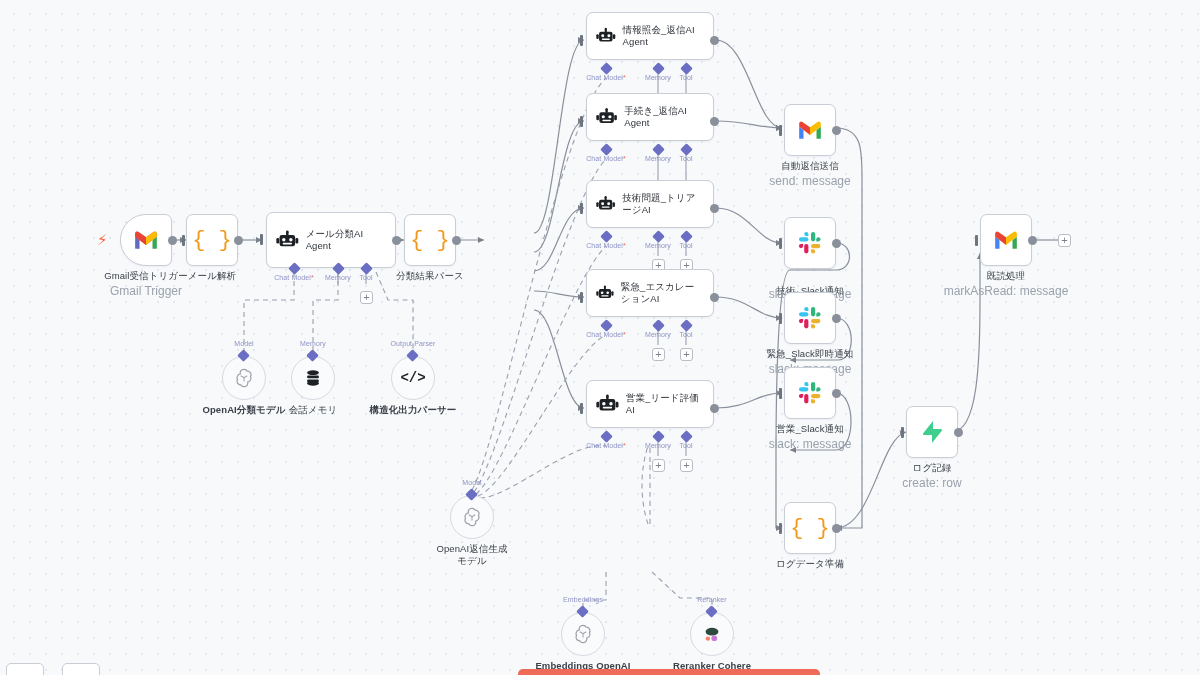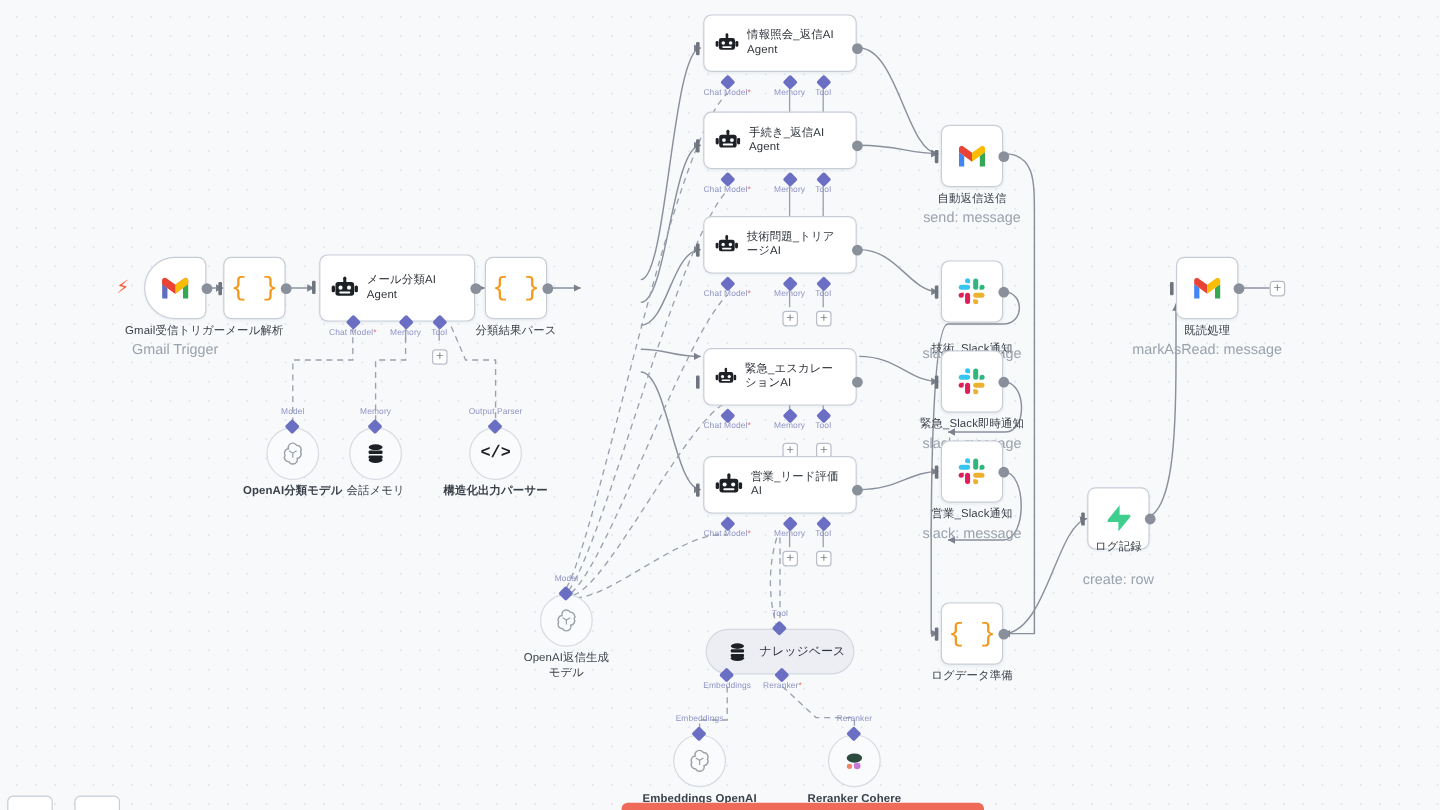--- a/index.html
+++ b/index.html
@@ -321,21 +321,21 @@
     <div class="ptlabel" style="left:20px;top:62px;">
       <span>Chat Model</span><span class="req">*</span></div>
     <div class="diamond" style="left:68px;top:52px;"></div>
     <div class="ptlabel" style="left:72px;top:62px;">Memory</div>
     <div class="diamond" style="left:96px;top:52px;"></div>
     <div class="ptlabel" style="left:100px;top:62px;">Tool</div>
     <div class="plusbtn" style="left:66px;top:79px;">+</div>
     <div class="plusbtn" style="left:94px;top:79px;">+</div>
   </div>
 
-  <div class="node" style="left:586px;top:269px;margin-top:21px;">
+  <div class="node" style="left:586px;top:269px;">
     <div class="inbar" style="left:-6px;top:23px;"></div>
     <div class="agent">
       <svg class="icn" width="24" height="20" viewBox="0 0 32 26">
         <rect x="5" y="6" width="22" height="16" rx="3.2" fill="#1d2025"></rect>
         <rect x="14.2" y="1" width="3.6" height="5.5" rx="1.4" fill="#1d2025"></rect>
         <circle cx="16" cy="1.4" r="1.8" fill="#1d2025"></circle>
         <rect x="0.5" y="10" width="4" height="8" rx="1.8" fill="#1d2025"></rect>
         <rect x="27.5" y="10" width="4" height="8" rx="1.8" fill="#1d2025"></rect>
         <circle cx="11" cy="12.6" r="2.4" fill="#fff"></circle>
           <circle cx="21" cy="12.6" r="2.4" fill="#fff"></circle>
@@ -464,21 +464,21 @@
   </div>
 
   <div class="node" style="left:906px;top:406px;">
     <div class="inbar" style="left:-5px;top:21px;"></div>
     <div class="box sq">
       <svg class="icn" width="22" height="24" viewBox="0 0 22 24">
         <path d="M12 1 2.2 13.2c-.6.8-.1 1.9.9 1.9H11V23l9.8-12.2c.6-.8.1-1.9-.9-1.9H12z" fill="#3ecf8e"></path>
       </svg>
     </div>
     <div class="port" style="left:48px;top:22px;"></div>
-    <div class="label" style="top:44px;">ログ記録</div>
+    <div class="label" style="top:56px;">ログ記録</div>
     <div class="sublabel" style="top:70px;">create: row</div>
   </div>
 
   <div class="node" style="left:980px;top:214px;">
     <div class="inbar" style="left:-5px;top:21px;"></div>
     <div class="box sq">
       <svg class="icn" width="26" height="20" viewBox="0 0 48 36">
         <path d="M4 34h8V18L4 12z" fill="#4285f4"></path>
           <path d="M36 34h8V12l-8 6z" fill="#34a853"></path>
         <path d="M4 6a4 4 0 0 1 6-3l14 10V27L12 18 4 12z" fill="#ea4335"></path>
@@ -531,38 +531,20 @@
     <div class="diamond" style="left:17px;top:-5px;"></div>
     <div class="circ">
       <svg class="icn" width="22" height="22" viewBox="0 0 24 24">
         <path d="M12 2.5a4 4 0 0 1 3.5 2 4 4 0 0 1 3.6 6 4 4 0 0 1-3.1 5.9A4 4 0 0 1 12 21.5a4 4 0 0 1-3.5-2 4 4 0 0 1-3.6-6 4 4 0 0 1 3.1-5.9A4 4 0 0 1 12 2.5z" fill="none" stroke="#9b9fa8" stroke-width="1.3"></path>
         <path d="M8.5 9.5 12 11.6l3.5-2.1M12 11.6v4.2" fill="none" stroke="#9b9fa8" stroke-width="1.1"></path>
       </svg>
     </div>
     <div class="label" style="top:48px;white-space:normal;width:78px;font-weight:normal;">OpenAI返信生成モデル</div>
   </div>
 
-  <div class="node" style="left:588px;top:524px;">
-    <div class="ptlabel" style="left:62px;top:-16px;">Tool</div>
-    <div class="diamond" style="left:57px;top:-5px;"></div>
-    <div class="pill">
-      <svg class="icn" width="19" height="19" viewBox="0 0 24 24">
-        <ellipse cx="12" cy="5.6" rx="7" ry="2.9" fill="#1d2025"></ellipse>
-        <rect x="5" y="9" width="14" height="3.4" rx="1.2" fill="#1d2025"></rect>
-        <rect x="5" y="13.8" width="14" height="3.4" rx="1.2" fill="#1d2025"></rect>
-        <ellipse cx="12" cy="18.4" rx="7" ry="2.9" fill="#1d2025"></ellipse>
-      </svg>
-      <span class="ptext">ナレッジベース</span>
-    </div>
-    <div class="diamond" style="left:13px;top:34px;"></div>
-    <div class="ptlabel" style="left:18px;top:44px;">Embeddings</div>
-    <div class="diamond" style="left:59px;top:34px;"></div>
-    <div class="ptlabel" style="left:64px;top:44px;">
-      <span>Reranker</span><span class="req">*</span></div>
-  </div>
 
   <div class="node" style="left:561px;top:612px;">
     <div class="ptlabel" style="left:22px;top:-16px;">Embeddings</div>
     <div class="diamond" style="left:17px;top:-5px;"></div>
     <div class="circ">
       <svg class="icn" width="22" height="22" viewBox="0 0 24 24">
         <path d="M12 2.5a4 4 0 0 1 3.5 2 4 4 0 0 1 3.6 6 4 4 0 0 1-3.1 5.9A4 4 0 0 1 12 21.5a4 4 0 0 1-3.5-2 4 4 0 0 1-3.6-6 4 4 0 0 1 3.1-5.9A4 4 0 0 1 12 2.5z" fill="none" stroke="#9b9fa8" stroke-width="1.3"></path>
         <path d="M8.5 9.5 12 11.6l3.5-2.1M12 11.6v4.2" fill="none" stroke="#9b9fa8" stroke-width="1.1"></path>
       </svg>
     </div>

